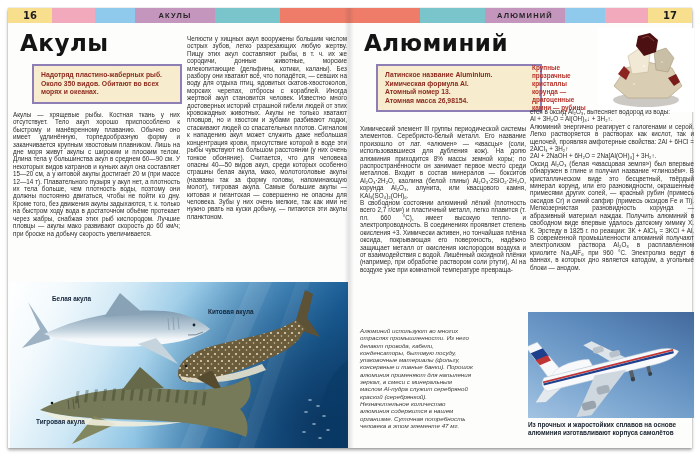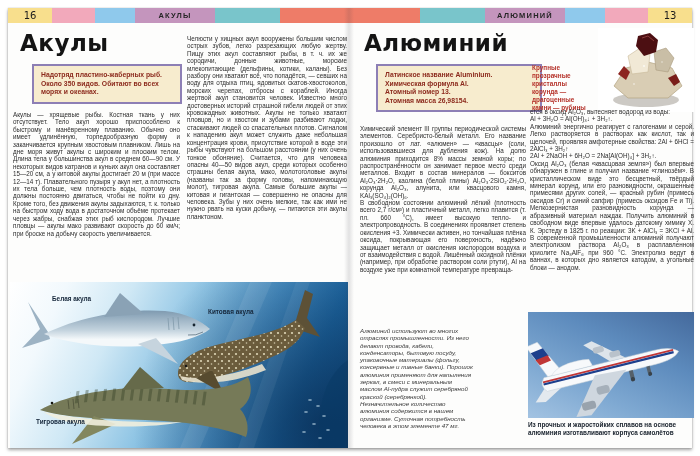--- a/index.html
+++ b/index.html
@@ -11,21 +11,21 @@
 
   
   .header{position:absolute;left:0;top:0;width:684px;height:15px;display:flex;z-index:30;}
   .seg{height:15px;}
   .seg1,.seg11{background:#f8df8d;width:44px;display:flex;align-items:center;justify-content:center;}
   .seg2,.seg10{background:#f2a9bb;width:43px;}
   .seg3,.seg9{background:#8fc9ec;width:40px;}
   .seg4,.seg8{background:#c495bd;width:80px;}
   .seg5,.seg7{background:#79c5cb;width:65px;}
   .seg6{background:#ee7c68;width:140px;}
-  .pagenum{font-size:10px;font-weight:normal;color:#1c1c1c;font-family:"DejaVu Sans",sans-serif;}
+  .pagenum{font-size:10px;font-weight:bold;color:#1c1c1c;font-family:"DejaVu Sans",sans-serif;}
   .header-title{position:absolute;top:0;height:15px;line-height:15px;font-size:7.5px;font-weight:bold;
                 letter-spacing:1.2px;color:#262626;text-align:center;z-index:31;}
   .ht-left{left:127px;width:80px;}
   .ht-right{left:477px;width:80px;}
 
   
   .page-title{position:absolute;font-family:"DejaVu Sans",sans-serif;font-weight:bold;font-size:23px;
               letter-spacing:.5px;color:#141414;}
   .infobox{position:absolute;background:#f7ecce;border:2px solid #8d7fb5;padding:5px 7px;
            font-size:6.8px;line-height:8.6px;font-weight:bold;color:#8c2a1d;}
@@ -66,21 +66,21 @@
     <div class="seg seg2"></div>
     <div class="seg seg3"></div>
     <div class="seg seg4"></div>
     <div class="seg seg5"></div>
     <div class="seg seg6"></div>
     <div class="seg seg7"></div>
     <div class="seg seg8"></div>
     <div class="seg seg9"></div>
     <div class="seg seg10"></div>
     <div class="seg seg11">
-      <span class="pagenum">13</span>
+      <span class="pagenum">17</span>
     </div>
   </div>
   <div class="header-title ht-left">АКУЛЫ</div>
   <div class="header-title ht-right">АЛЮМИНИЙ</div>
 
   <div class="page-title" style="left:12px;top:22px;">Акулы</div>
 
   <div class="infobox" style="left:24px;top:56px;width:132px;">Надотряд пластино-жаберных рыб. Около 350 видов. Обитают во всех морях и океанах.</div>
 
   <div class="bodytext" style="left:5px;top:103px;width:167px;height:170px;">Акулы — хрящевые рыбы. Костная ткань у них отсутствует. Тело акул хорошо приспособлено к быстрому и манёвренному плаванию. Обычно оно имеет удлинённую, торпедообразную форму и заканчивается крупным хвостовым плавником. Лишь на дне моря живут акулы с широким и плоским телом. Длина тела у большинства акул в среднем 60—90 см. У некоторых видов катранов и куньих акул она составляет 15—20 см, а у китовой акулы достигает 20 м (при массе 12—14 т). Плавательного пузыря у акул нет, а плотность их тела больше, чем плотность воды, поэтому они должны постоянно двигаться, чтобы не пойти ко дну. Кроме того, без движения акулы задыхаются, т. к. только на быстром ходу вода в достаточном объёме протекает через жабры, снабжая этих рыб кислородом. Лучшие пловцы — акулы мако развивают скорость до 60 км/ч; при броске на добычу скорость увеличивается.</div>

